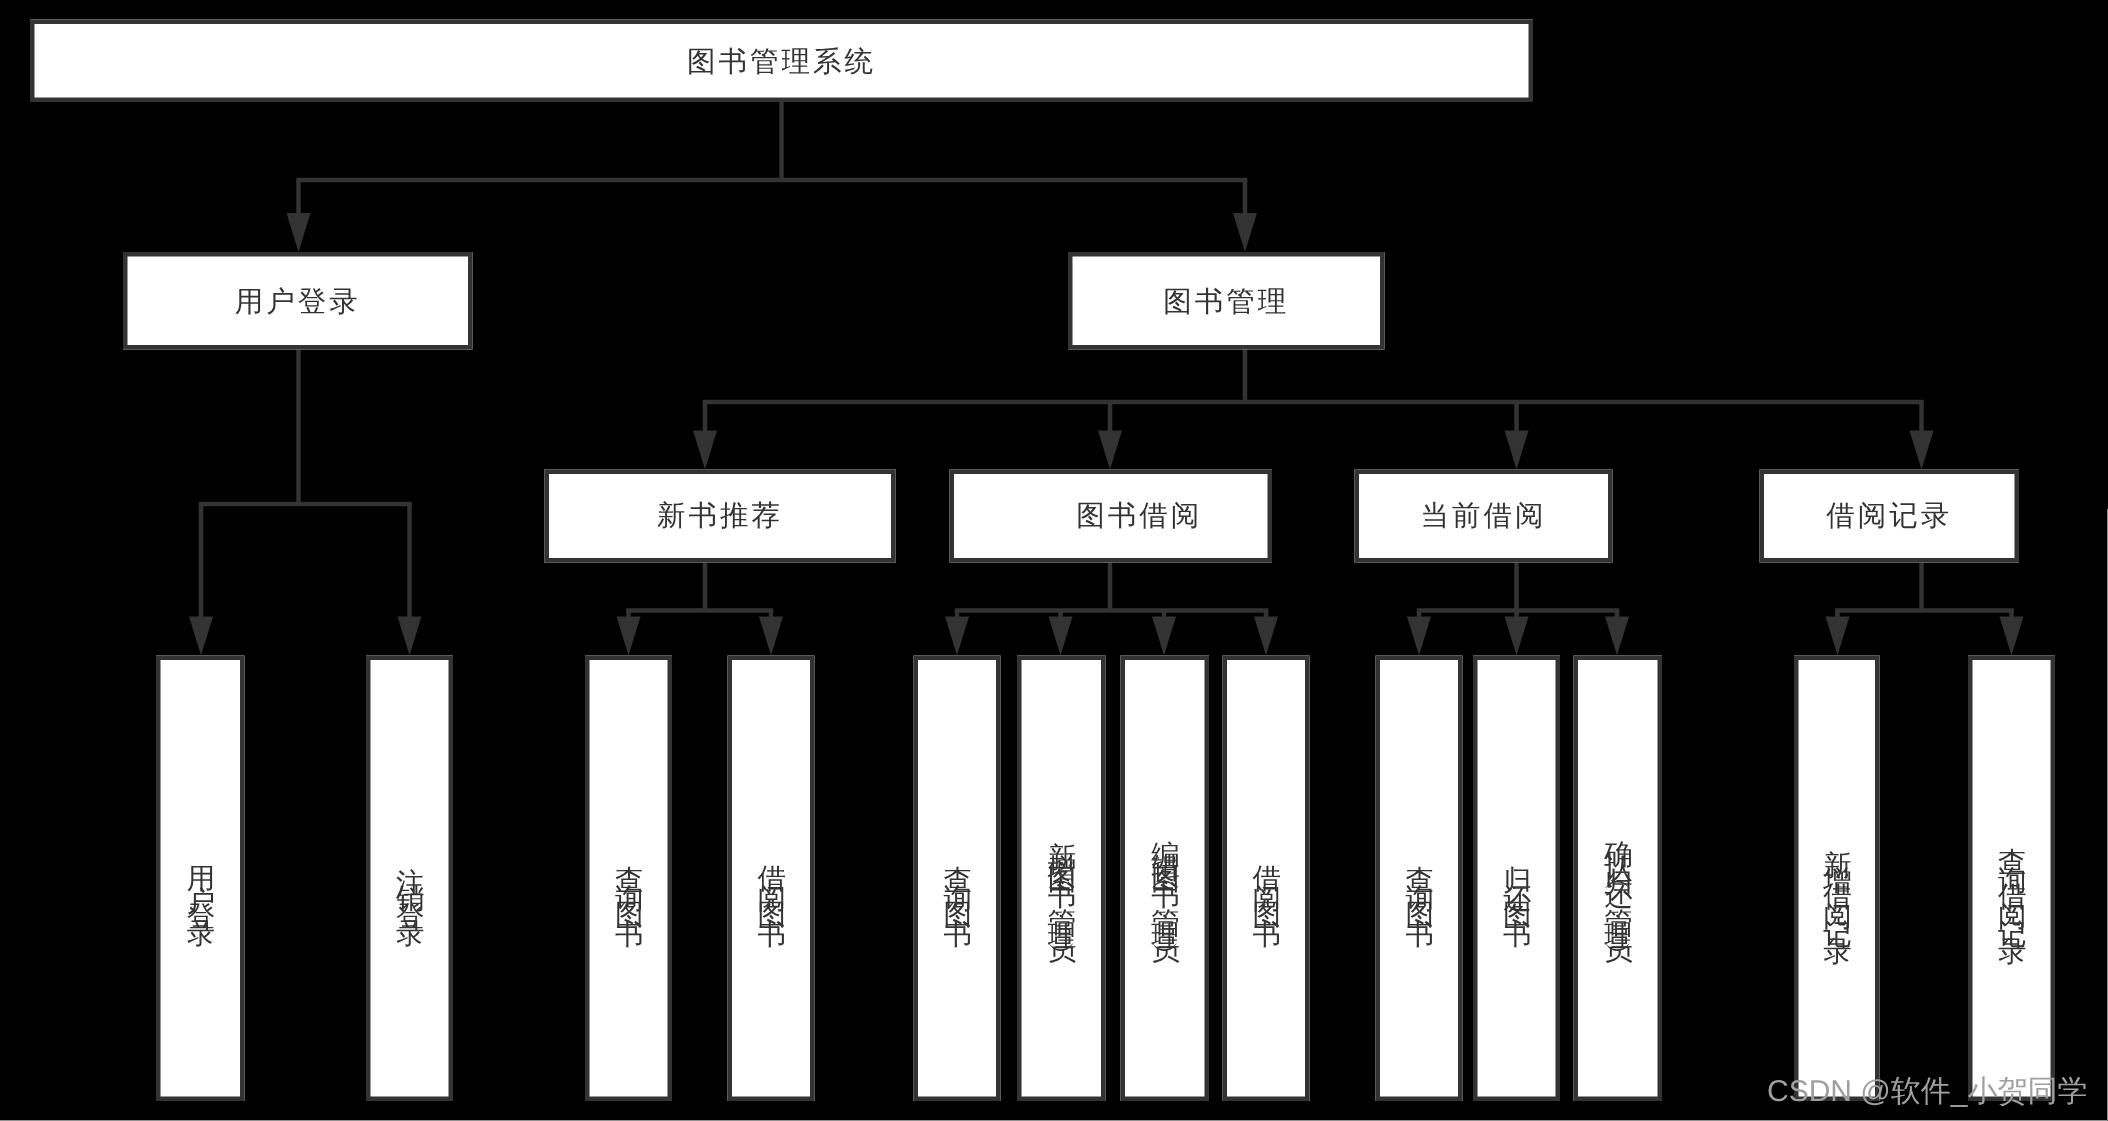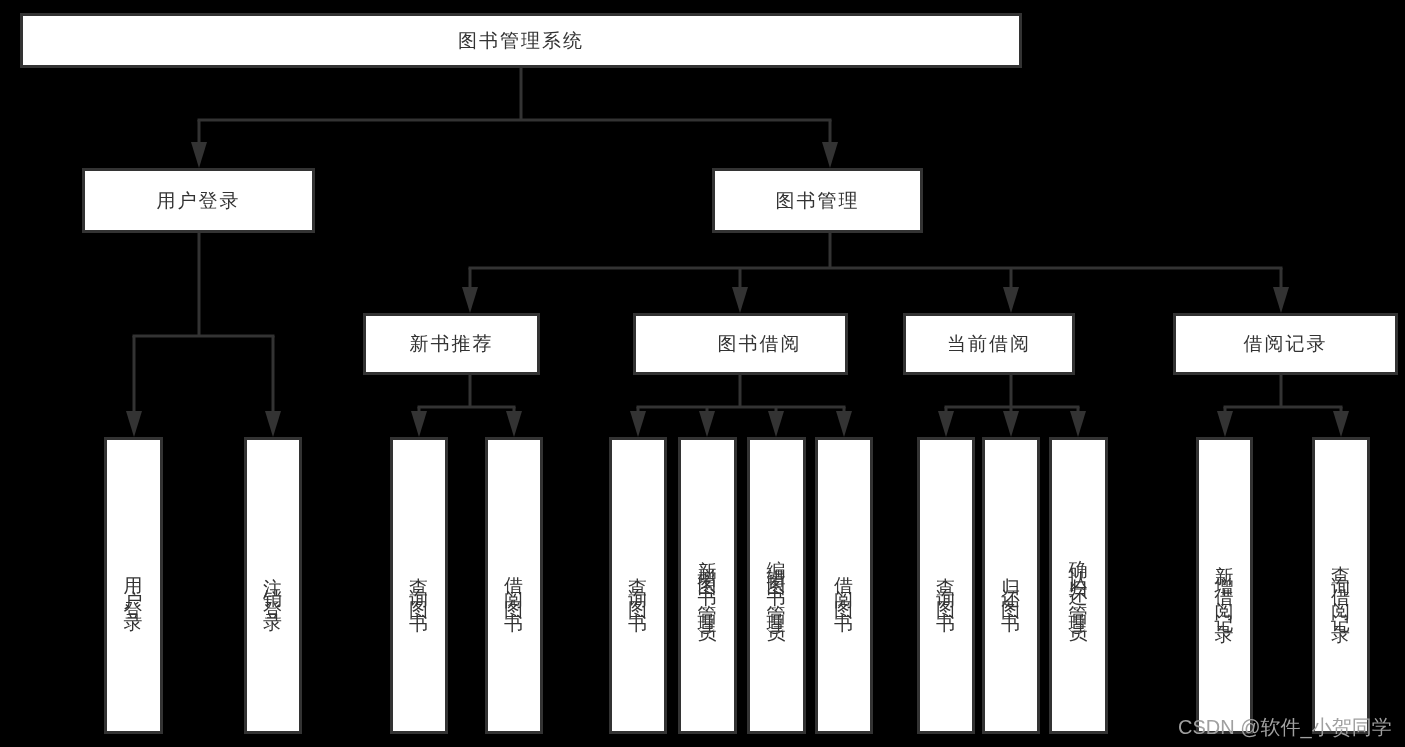--- a/index.html
+++ b/index.html
@@ -123,24 +123,24 @@
       <polygon points="1217,411 1233,411 1225,437" fill="#333333"></polygon>
       <line x1="1341" y1="407" x2="1341" y2="417" stroke="#333333" stroke-width="3"></line>
       <polygon points="1333,411 1349,411 1341,437" fill="#333333"></polygon>
     </svg>
 
   <div class="hbox" style="left:20px; top:13px; width:1002px; height:55px;">图书管理系统</div>
 
   <div class="hbox" style="left:82px; top:168px; width:233px; height:65px;">用户登录</div>
   <div class="hbox" style="left:712px; top:168px; width:211px; height:65px;">图书管理</div>
 
-  <div class="hbox" style="left:363px; top:313px; width:177px; height:62px;">新书推荐</div>
+  <div class="hbox" style="left:363px; top:313px; width:234px; height:62px;">新书推荐</div>
   <div class="hbox" style="left:633px; top:313px; width:215px; height:62px;padding-left:38px;">图书借阅</div>
   <div class="hbox" style="left:903px; top:313px; width:172px; height:62px;">当前借阅</div>
-  <div class="hbox" style="left:1173px; top:313px; width:225px; height:62px;">借阅记录</div>
+  <div class="hbox" style="left:1173px; top:313px; width:173px; height:62px;">借阅记录</div>
 
   <div class="vbox" style="left:104px; top:437px; width:59px; height:297px;">
     <span>用户登录</span>
   </div>
   <div class="vbox" style="left:244px; top:437px; width:58px; height:297px;">
     <span>注销登录</span>
   </div>
 
   <div class="vbox" style="left:390px; top:437px; width:58px; height:297px;">
     <span>查询图书</span>

